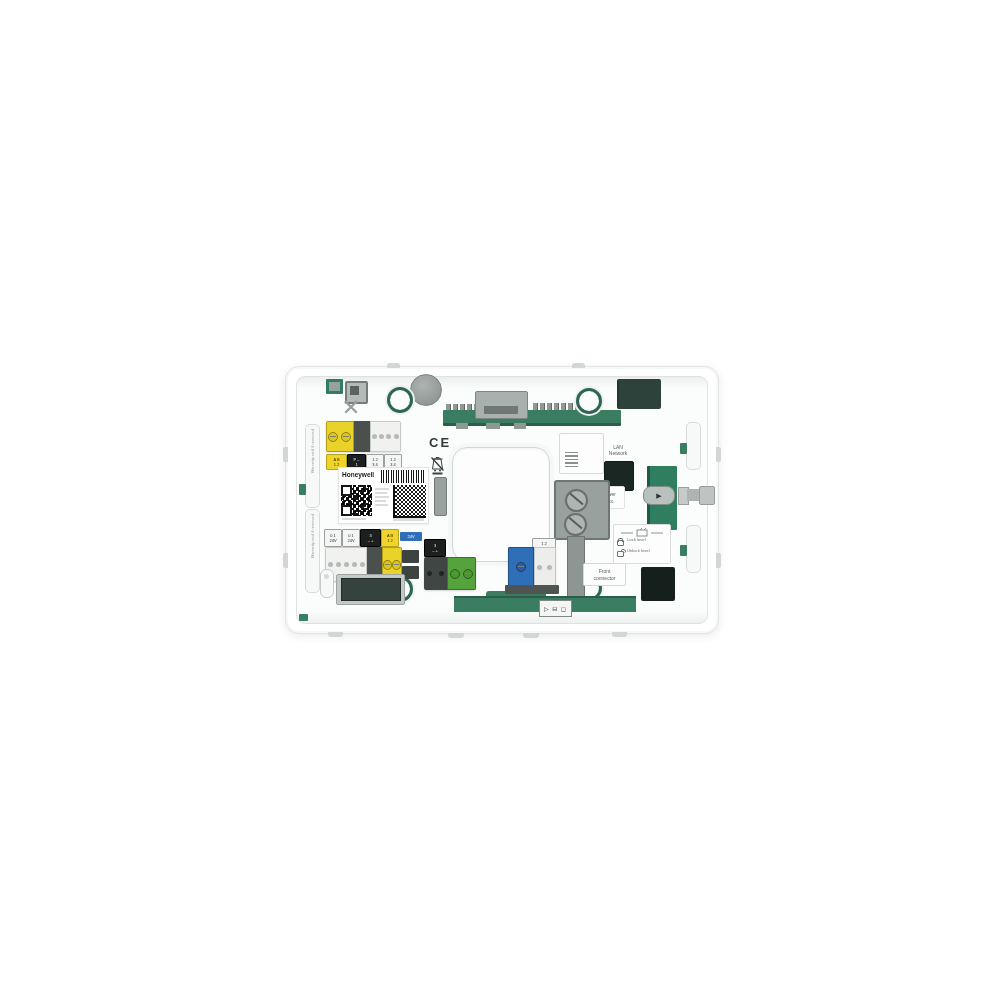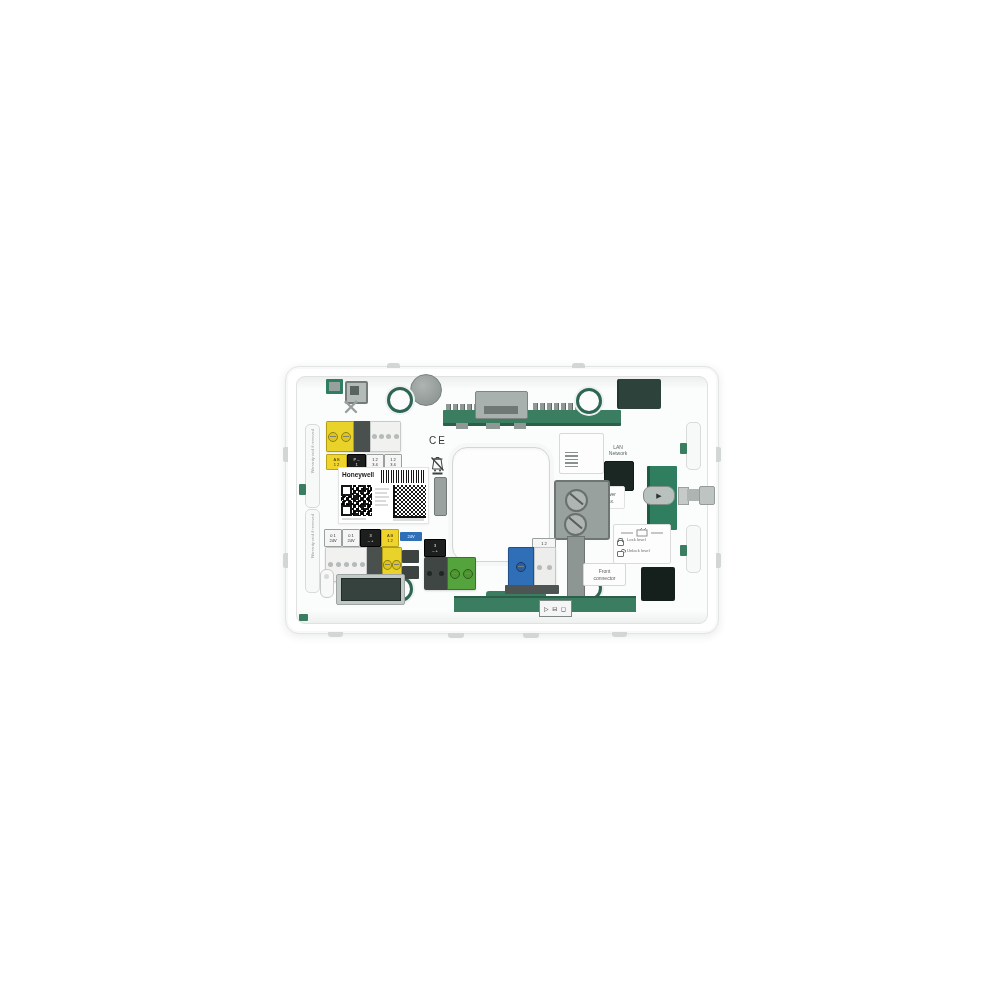--- a/index.html
+++ b/index.html
@@ -150,21 +150,21 @@
       <div class="a bar" style="left:36px;top:20px;width:14px;height:2px;"></div>
       <div class="a bar" style="left:36px;top:24px;width:12px;height:2px;"></div>
       <div class="a bar" style="left:36px;top:28px;width:14px;height:2px;"></div>
       <div class="a bar" style="left:36px;top:32px;width:11px;height:2px;"></div>
       <div class="a bar" style="left:36px;top:36px;width:13px;height:2px;"></div>
       <div class="a dmx" style="left:54px;top:17px;width:31px;height:31px;"></div>
       <div class="a bar" style="left:54px;top:50px;width:31px;height:3px;"></div>
       <div class="a bar" style="left:3px;top:50px;width:24px;height:2px;"></div>
     </div>
 
-    <span class="a" style="left:143px;top:68px;font-size:10px;font-weight:400;letter-spacing:2px;color:#33383 6;color:#343a38;">CE</span>
+    <span class="a" style="left:143px;top:68px;font-size:13px;font-weight:700;letter-spacing:2px;color:#33383 6;color:#343a38;">CE</span>
     <svg class="a" style="left:144px;top:88px;" width="15" height="20" viewBox="0 0 15 20">
       <path d="M4 4 h7 l1.5 10 h-10 z" fill="none" stroke="#3c4240" stroke-width="1"></path>
       <path d="M2.5 4 h10 M6 4 v-1.5 h3 v1.5" fill="none" stroke="#3c4240" stroke-width="1"></path>
       <circle cx="5" cy="15.5" r="1" fill="#3c4240"></circle>
         <circle cx="10" cy="15.5" r="1" fill="#3c4240"></circle>
       <path d="M1.5 2.5 L13.5 15.5" stroke="#3c4240" stroke-width="1.4"></path>
       <rect x="2.5" y="17.5" width="10" height="2" fill="#3c4240"></rect>
     </svg>
     <div class="a" style="left:148px;top:110px;width:11px;height:37px;background:#9aa29f;border:1px solid #717976;border-radius:2px;"></div>
 

